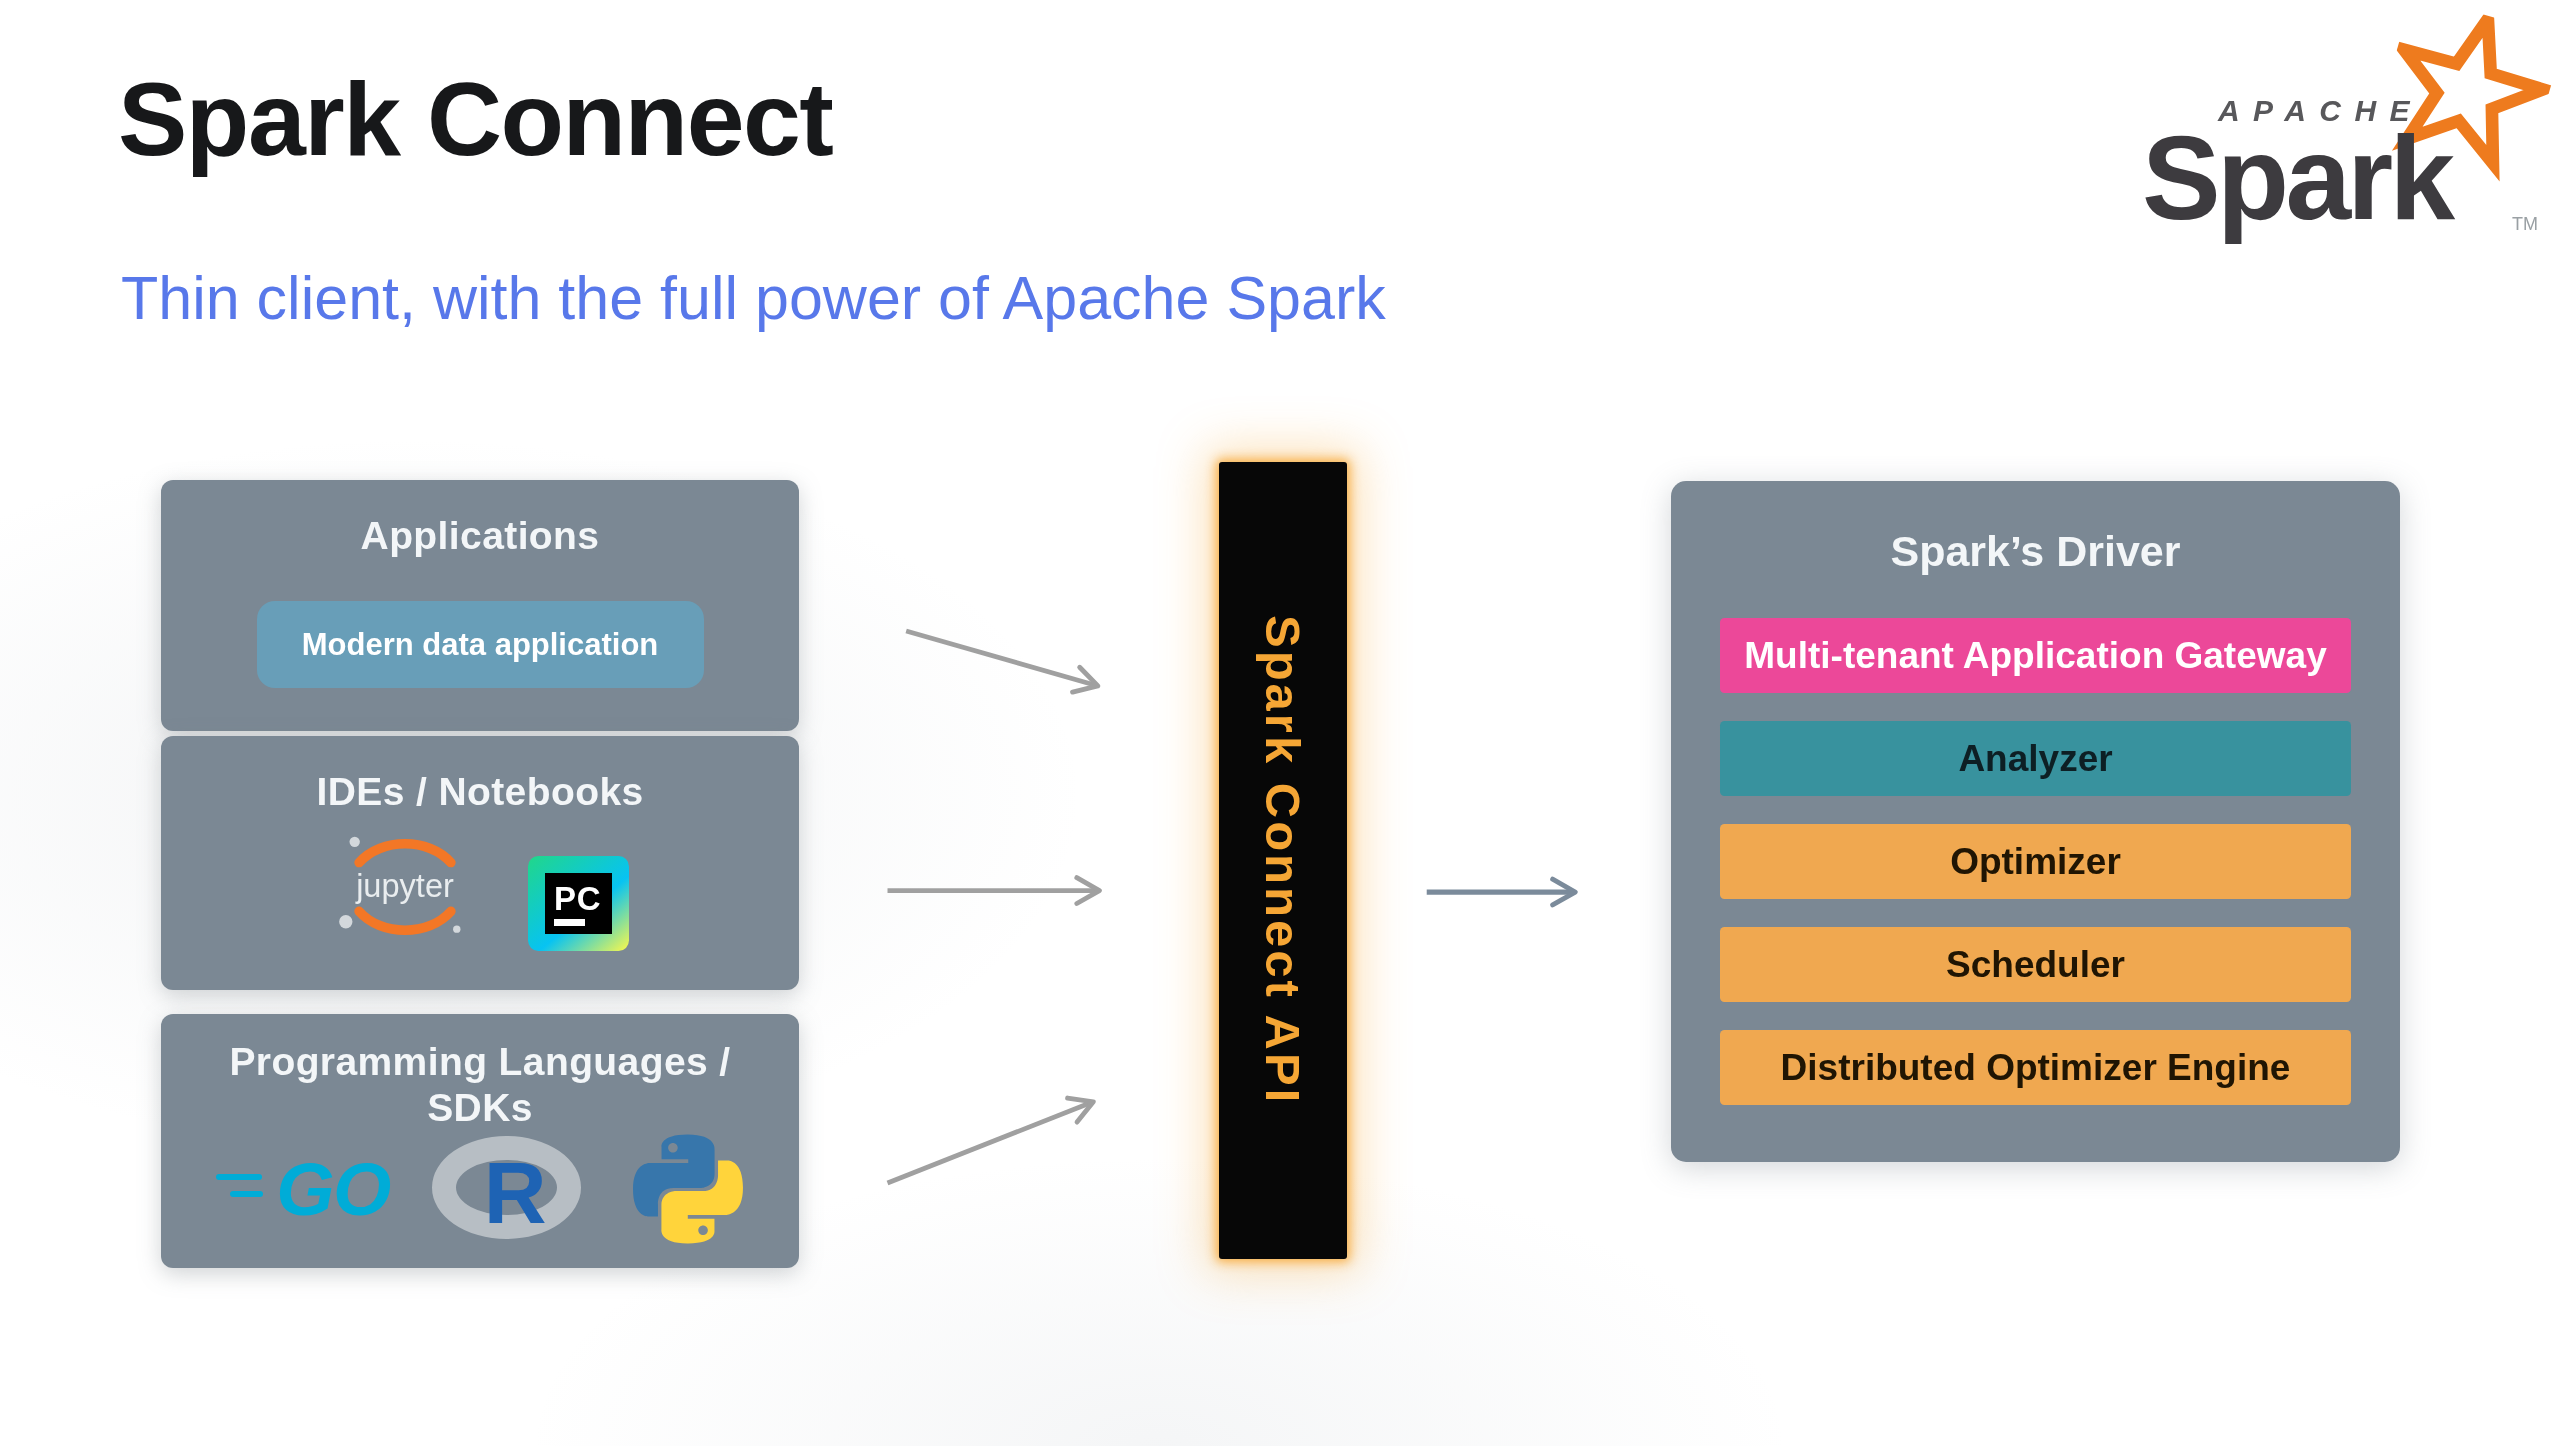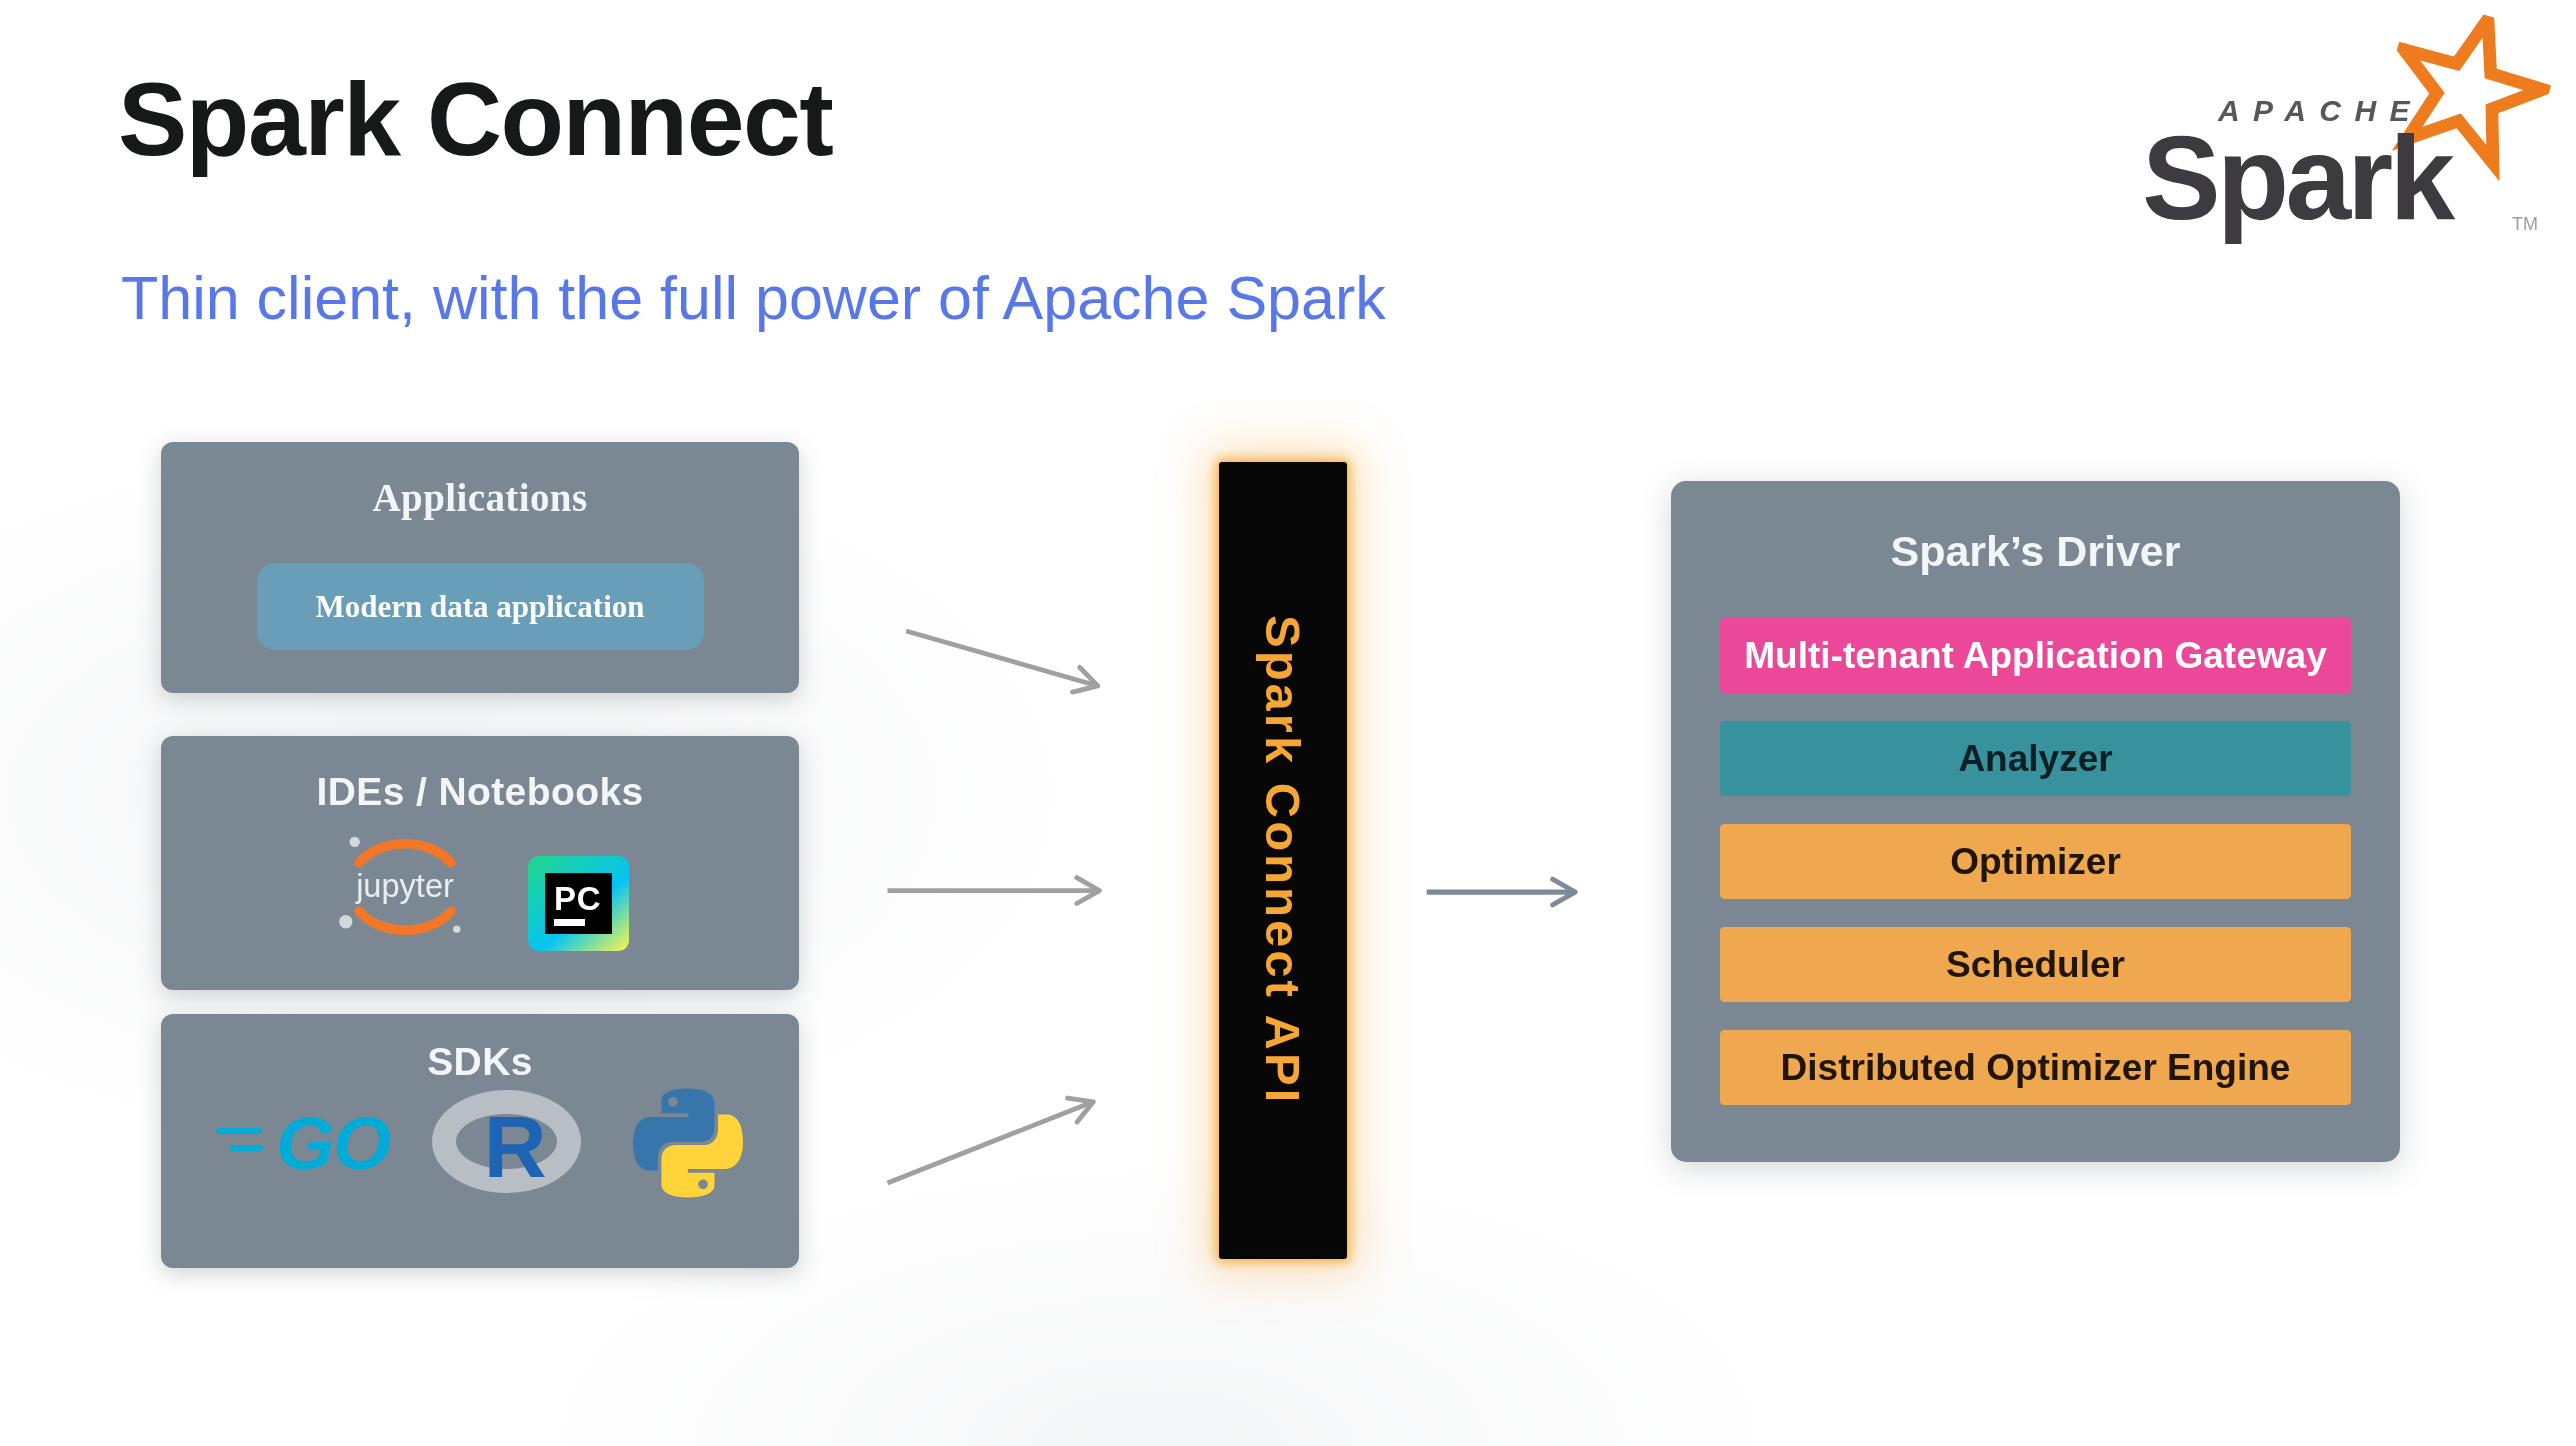--- a/index.html
+++ b/index.html
@@ -37,21 +37,21 @@
     font-size: 118px; font-weight: 700; letter-spacing: -3.7px; color: #3d3b3f;
   }
   .brand-tm { position: absolute; left: 370px; top: 195px; font-size: 18px; color: #9aa0a4; }
 
   
   .src-box {
     position: absolute; left: 161px; width: 638px; border-radius: 12px;
     display: flex; flex-direction: column; align-items: center;
     box-shadow: 0 6px 22.4px rgba(120,128,136,0.35);
   }
-  .box-apps  { top: 442px;  height: 251px; font-family: Liberation Serif, serif; }
+  .box-apps  { top: 480px;  height: 251px; }
   .box-ides  { top: 736px;  height: 254px; }
   .box-langs { top: 1014px; height: 254px; }
 
   .src-title {
     margin-top: 33px; font-size: 39px; font-weight: 700; color: #f3f6f8;
     letter-spacing: 0.4px; text-align: center; line-height: 1.18;
   }
   .langs-title { margin-top: 25px; }
   .langs-title .line { display: block; }
 
@@ -183,20 +183,21 @@
         <div class="pycharm-inner">
           <span class="pycharm-pc">PC</span>
           <span class="pycharm-underscore"></span>
         </div>
       </div>
     </div>
   </div>
 
   <div class="src-box box-langs" style="background-color: rgb(123, 136, 148);">
     <div class="src-title langs-title">
+      <span class="line">Programming Languages /</span>
       <span class="line">SDKs</span>
     </div>
     <div class="icons-row langs-row">
       <div class="go">
         <span class="go-line go-line1"></span>
         <span class="go-line go-line2"></span>
         <span class="go-text">GO</span>
       </div>
       <div class="r-logo">
         <span class="r-ring"></span>

